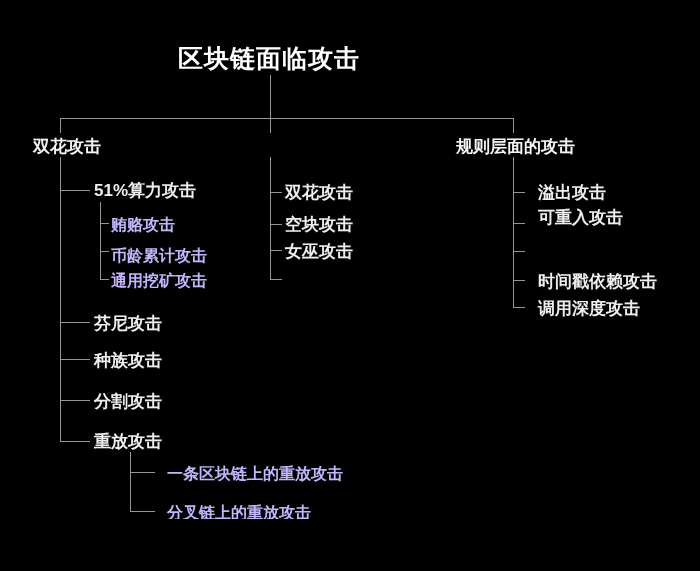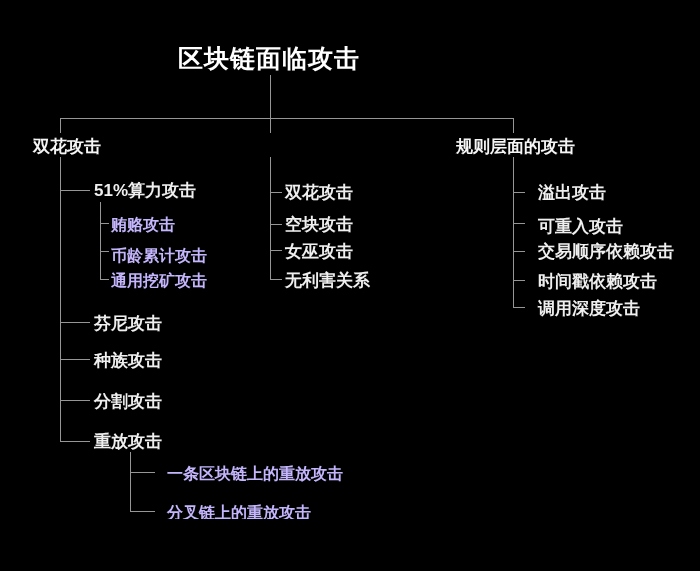--- a/index.html
+++ b/index.html
@@ -70,34 +70,32 @@
   <div class="ln h" style="left:270px; top:192px; width:12px;"></div>
   <div class="w" style="left:285px; top:183px;">双花攻击</div>
 
   <div class="ln h" style="left:270px; top:224px; width:12px;"></div>
   <div class="w" style="left:285px; top:215px;">空块攻击</div>
 
   <div class="ln h" style="left:270px; top:250px; width:12px;"></div>
   <div class="w" style="left:285px; top:242px;">女巫攻击</div>
 
   <div class="ln h" style="left:270px; top:279px; width:12px;"></div>
-  <div class="w" style="left:285px; top:271px;">无利害关系</div>
 
   <div class="b" style="left:456px; top:137px;">规则层面的攻击</div>
 
   <div class="ln v" style="left:513px; top:157px; height:151px;"></div>
 
   <div class="ln h" style="left:513px; top:192px; width:12px;"></div>
   <div class="w" style="left:538px; top:183px;">溢出攻击</div>
 
   <div class="ln h" style="left:513px; top:223px; width:12px;"></div>
-  <div class="w" style="left:538px; top:217px;">可重入攻击</div>
+  <div class="w" style="left:538px; top:208px;">可重入攻击</div>
 
   <div class="ln h" style="left:513px; top:251px; width:12px;"></div>
-  <div class="w" style="left:538px; top:242px;">交易顺序依赖攻击</div>
 
   <div class="ln h" style="left:513px; top:280px; width:12px;"></div>
   <div class="w" style="left:538px; top:272px;text-align:center;">时间戳依赖攻击</div>
 
   <div class="ln h" style="left:513px; top:307px; width:12px;"></div>
   <div class="w" style="left:538px; top:299px;">调用深度攻击</div>
 
 </div>
 
 </body></html>

